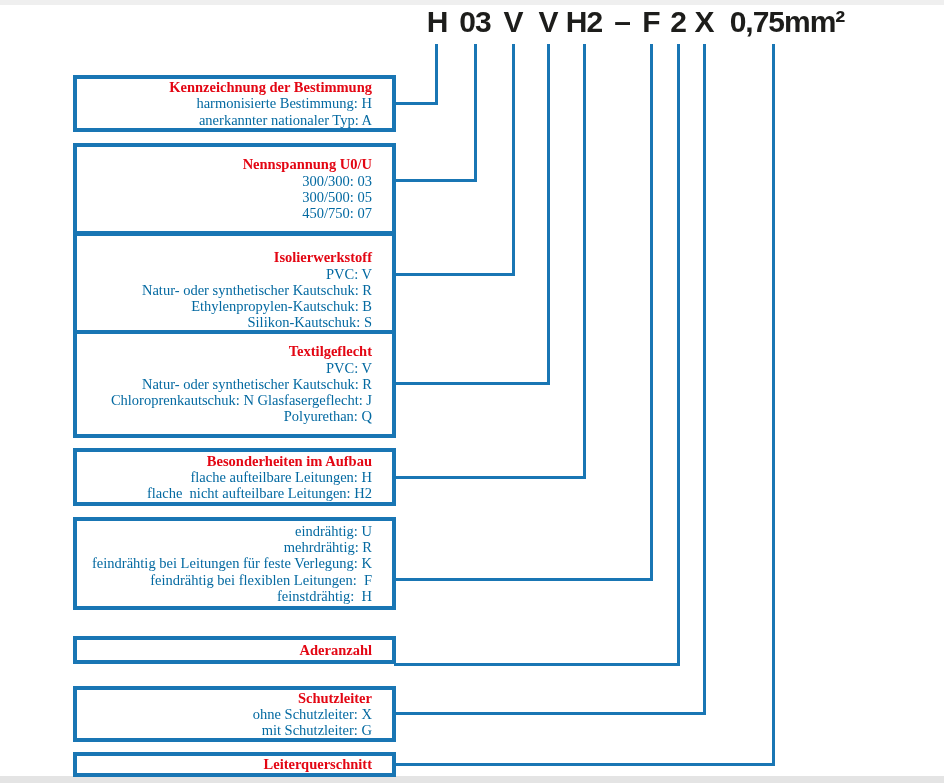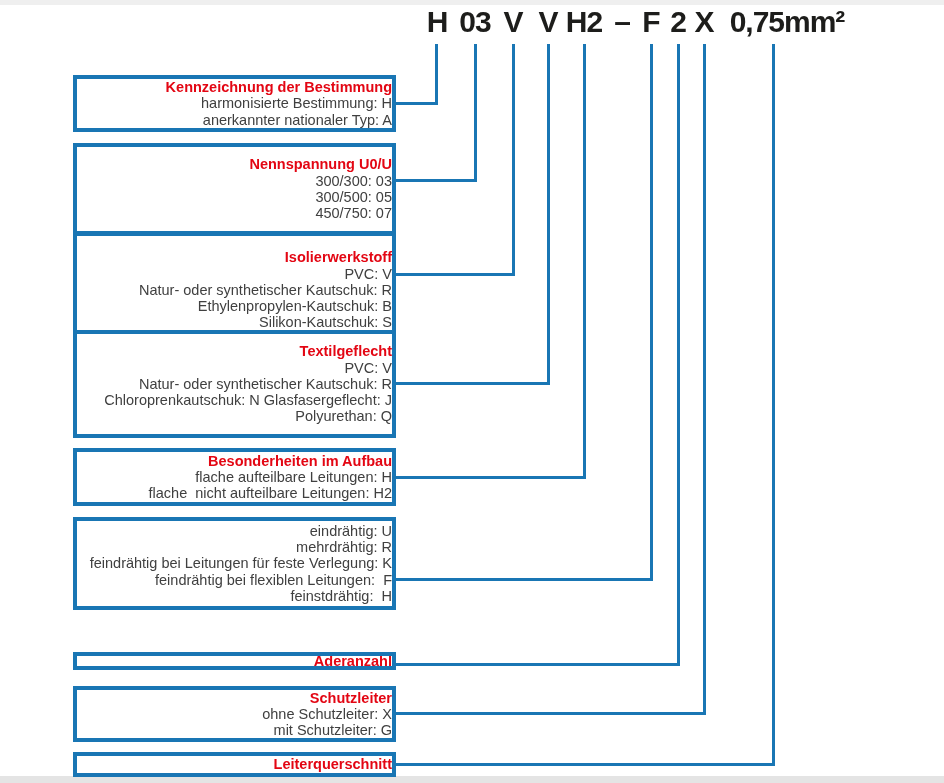--- a/index.html
+++ b/index.html
@@ -16,24 +16,24 @@
     letter-spacing:-1px;white-space:pre;
   }
 
   .vline{position:absolute;width:3px;background:#1976b4;}
   .hline{position:absolute;height:3px;background:#1976b4;}
 
   .box{
     position:absolute;left:73px;width:323px;box-sizing:border-box;
     border:4px solid #1976b4;background:#ffffff;
     display:flex;flex-direction:column;justify-content:center;
-    text-align:right;padding:0 0 0 4px;overflow:hidden;
+    text-align:right;padding:0 20px 0 4px;overflow:hidden;font-family:Liberation Serif, serif;
   }
   .box-title{color:#e30613;font-weight:bold;font-size:14.5px;line-height:16.3px;white-space:pre;}
-  .box-item{color:#404040;font-size:14.5px;line-height:16.3px;white-space:pre;}
+  .box-item{color:#0369a1;font-size:14.5px;line-height:16.3px;white-space:pre;}
 </style>
 </head>
 <body>
 
 <div class="canvas">
   <div class="top-strip"></div>
   <div class="bottom-strip"></div>
 
   <span class="code-group" style="left:437px">H</span>
   <span class="code-group" style="left:475px">03</span>
@@ -104,21 +104,21 @@
   <div class="box" style="top:517px;height:93px">
     <div class="box-title">Leiterart</div>
     <div class="box-item">eindrähtig: U</div>
     <div class="box-item">mehrdrähtig: R</div>
     <div class="box-item">feindrähtig bei Leitungen für feste Verlegung: K</div>
     <div class="box-item">feindrähtig bei flexiblen Leitungen:  F</div>
     <div class="box-item">feinstdrähtig:  H</div>
     <div class="box-item">Lahnlitze: Y</div>
   </div>
 
-  <div class="box" style="top:652px;height:18px">
+  <div class="box" style="top:636px;height:28px">
     <div class="box-title">Aderanzahl</div>
   </div>
 
   <div class="box" style="top:686px;height:56px">
     <div class="box-title">Schutzleiter</div>
     <div class="box-item">ohne Schutzleiter: X</div>
     <div class="box-item">mit Schutzleiter: G</div>
   </div>
 
   <div class="box" style="top:752px;height:25px">

